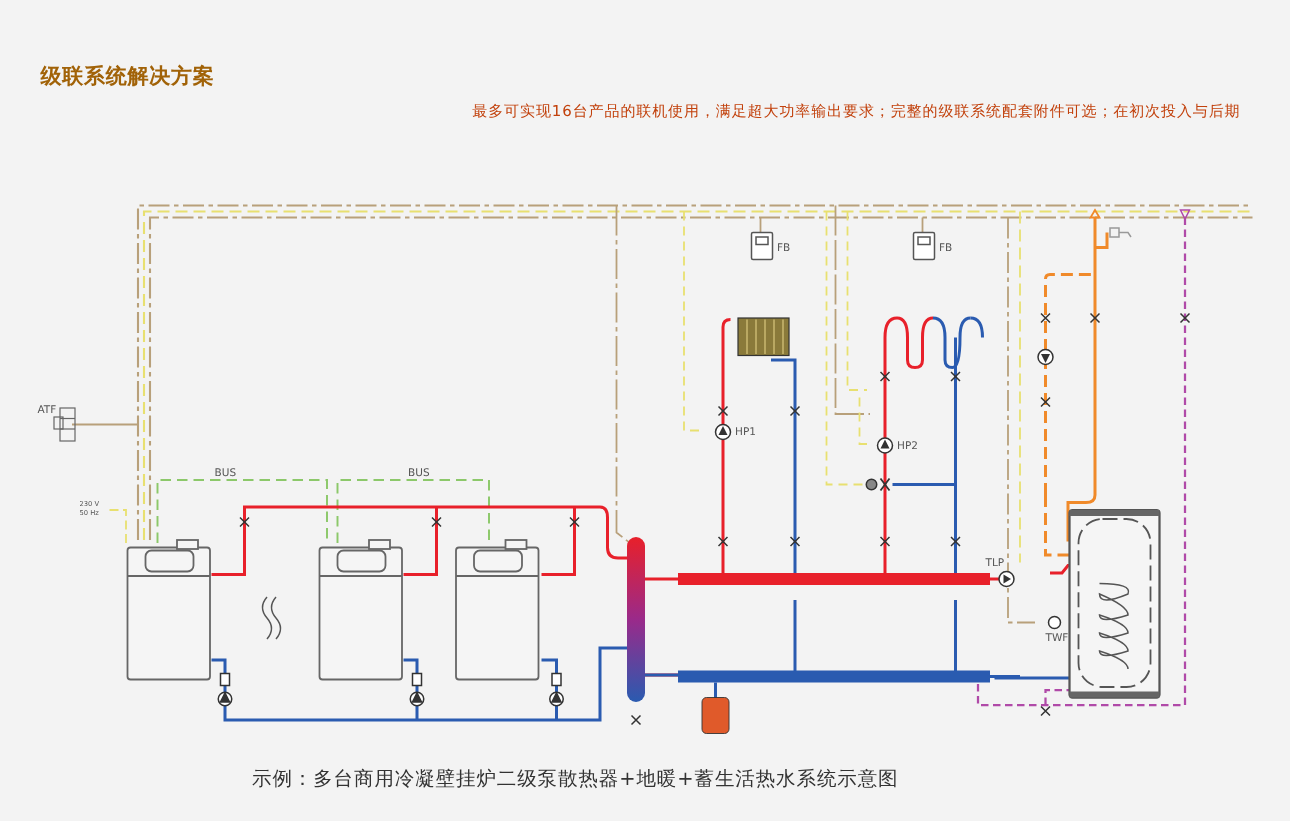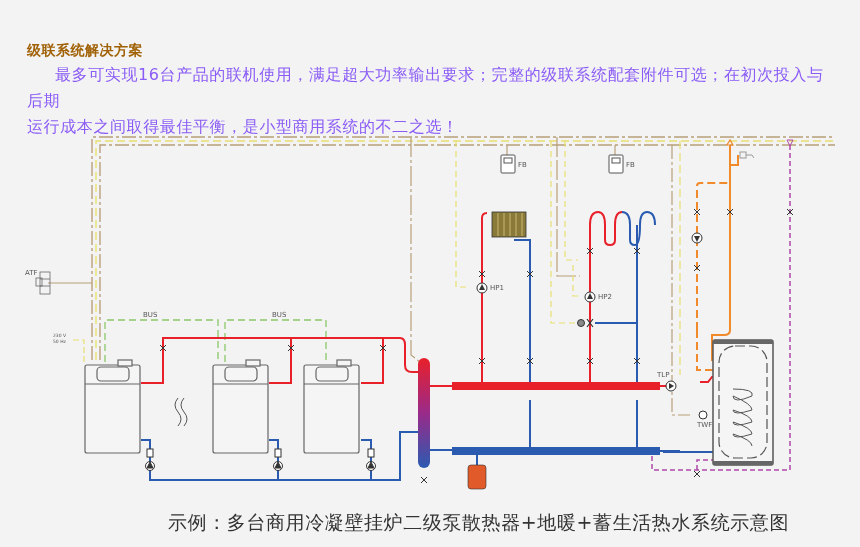--- a/index.html
+++ b/index.html
@@ -1,31 +1,30 @@
 <!DOCTYPE html>
 <html><head>
 <meta charset="utf-8">
 <style>
   html,body{margin:0;padding:0;}
   body{width:860px;height:547px;background:#f3f3f3;position:relative;overflow:hidden;font-family:"DejaVu Sans",sans-serif;}
   .title{position:absolute;left:27px;top:42px;font-size:14px;font-weight:bold;color:#a16207;letter-spacing:0.5px;}
-  .para{position:absolute;left:27px;top:62px;width:800px;font-size:16px;line-height:26px;color:#8b5cf6;letter-spacing:0.6px;}
+  .para{position:absolute;left:27px;top:62px;width:800px;font-size:10px;line-height:26px;color:#c2410c;letter-spacing:0.6px;text-align:right;}
   .para .indent{display:inline-block;width:28px;}
-  .caption{position:absolute;left:168px;top:510px;font-size:19px;color:#333;letter-spacing:0.6px;}
+  .caption{position:absolute;left:168px;top:510px;font-size:13px;color:#333;letter-spacing:0.6px;}
   svg{position:absolute;left:0;top:0;}
   .lbl{font-family:"DejaVu Sans",sans-serif;font-size:7px;fill:#555;}
   .lblsm{font-family:"DejaVu Sans",sans-serif;font-size:4.5px;fill:#555;}
 </style>
 </head>
 <body>
 
 <div class="title">级联系统解决方案</div>
 <div class="para">
   <span class="indent"></span><span>最多可实现16台产品的联机使用，满足超大功率输出要求；完整的级联系统配套附件可选；在初次投入与后期</span><br>
-  <span>运行成本之间取得最佳平衡，是小型商用系统的不二之选！</span>
 </div>
 
 <svg width="860" height="547" viewBox="0 0 860 547">
 
   <g fill="none">
 
     <path d="M92,360 V137 H835" stroke="#b8a07a" stroke-width="1.4" stroke-dasharray="14,3,3,3"></path>
     <path d="M96,360 V141 H835" stroke="#e8e070" stroke-width="1.4" stroke-dasharray="8,4"></path>
     <path d="M100,360 V145 H835" stroke="#b8a07a" stroke-width="1.4" stroke-dasharray="14,3,3,3"></path>
 

